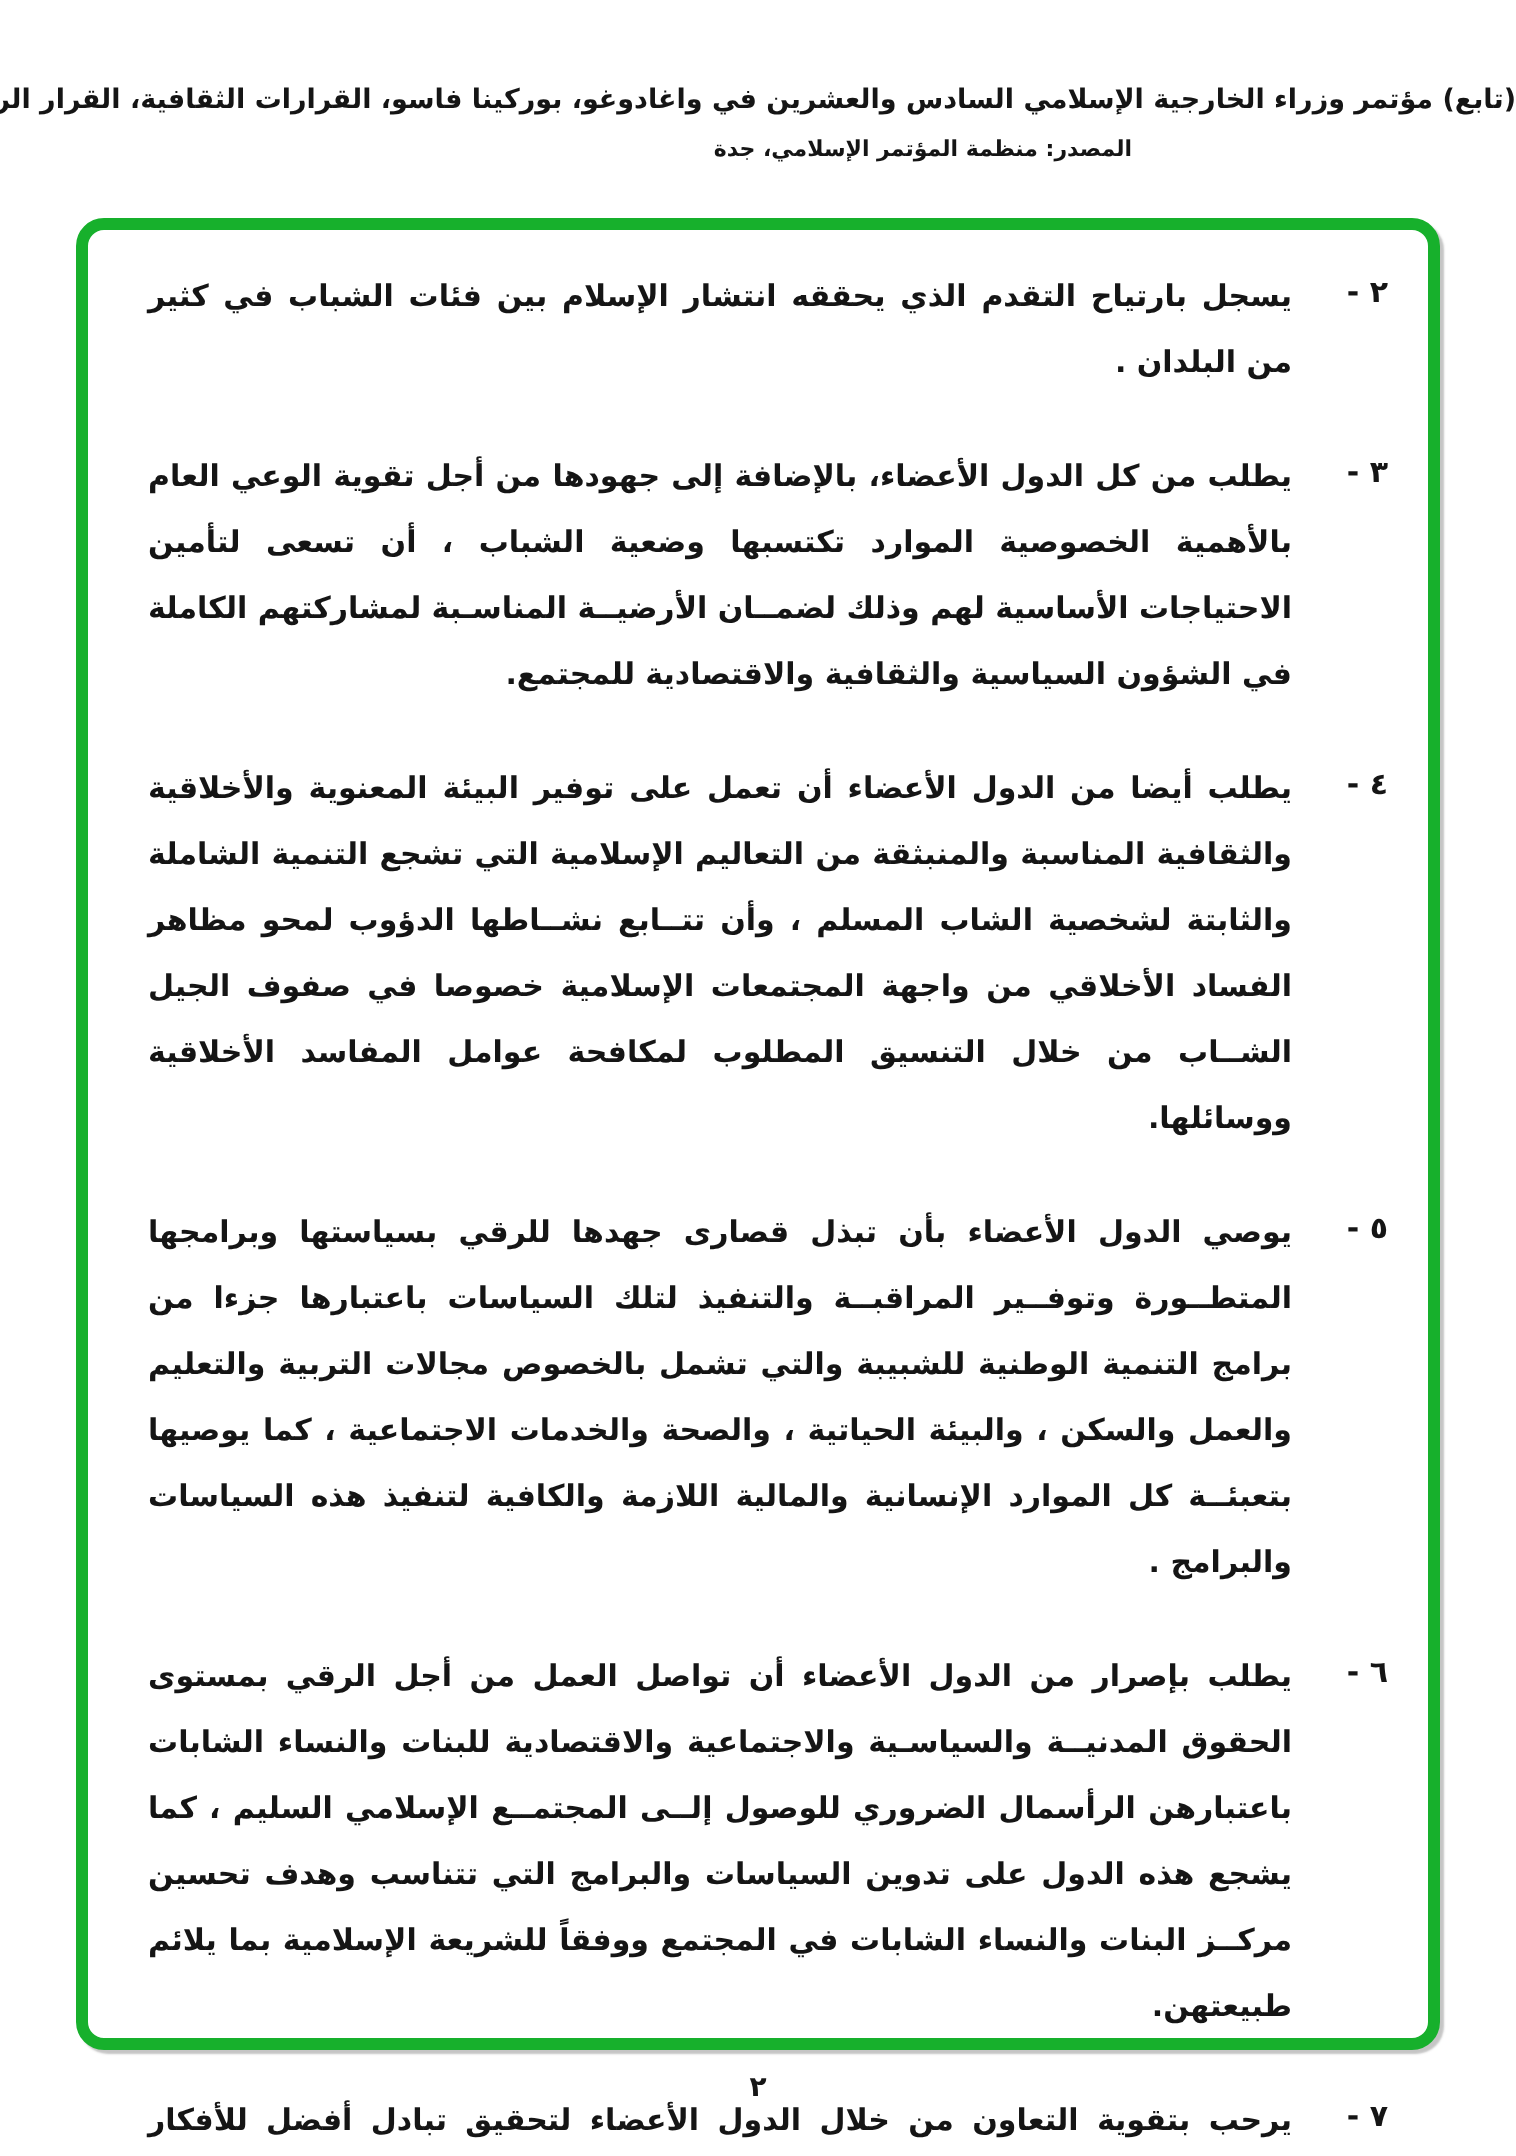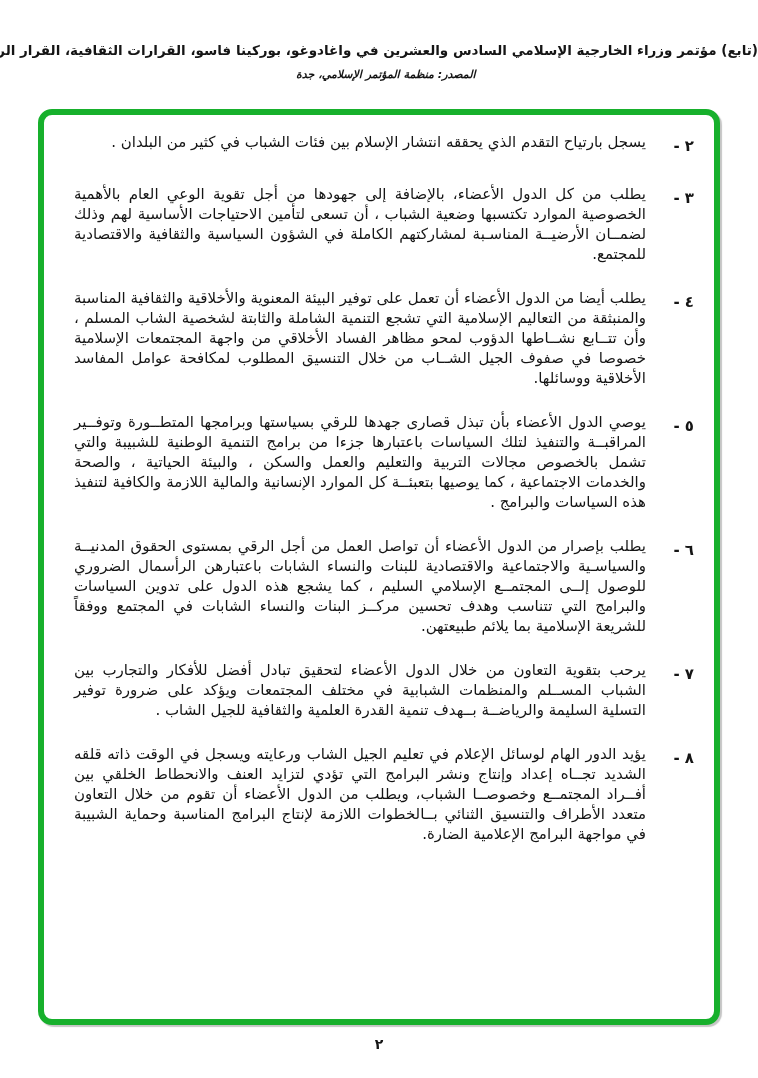--- a/index.html
+++ b/index.html
@@ -27,25 +27,24 @@
     font-weight: 700;
     white-space: nowrap;
     letter-spacing: 0px;
   }
   .hdr-line2 {
     position: absolute;
     top: 68px;
     left: 296px;
     width: 270px;
     direction: rtl;
-    text-align: left;
+    text-align: right;
     font-size: 11px;
     font-weight: 700;
     white-space: nowrap;
-    font-style: italic;
   }
   
   .frame {
     position: absolute;
     left: 38px;
     top: 109px;
     width: 682px;
     height: 916px;
     box-sizing: border-box;
     border: 6px solid #17b02c;
@@ -69,22 +68,22 @@
     flex: 0 0 48px;
     width: 48px;
     font-size: 15px;
     font-weight: 700;
     line-height: 28px;
     white-space: nowrap;
   }
   .item .text {
     flex: 1;
     font-size: 15px;
-    font-weight: 400;
-    line-height: 20px;
+    font-weight: 700;
+    line-height: 33px;
     text-align: justify;
     text-align-last: right;
   }
   
   .page-num {
     position: absolute;
     top: 1036px;
     left: 0;
     width: 758px;
     text-align: center;

